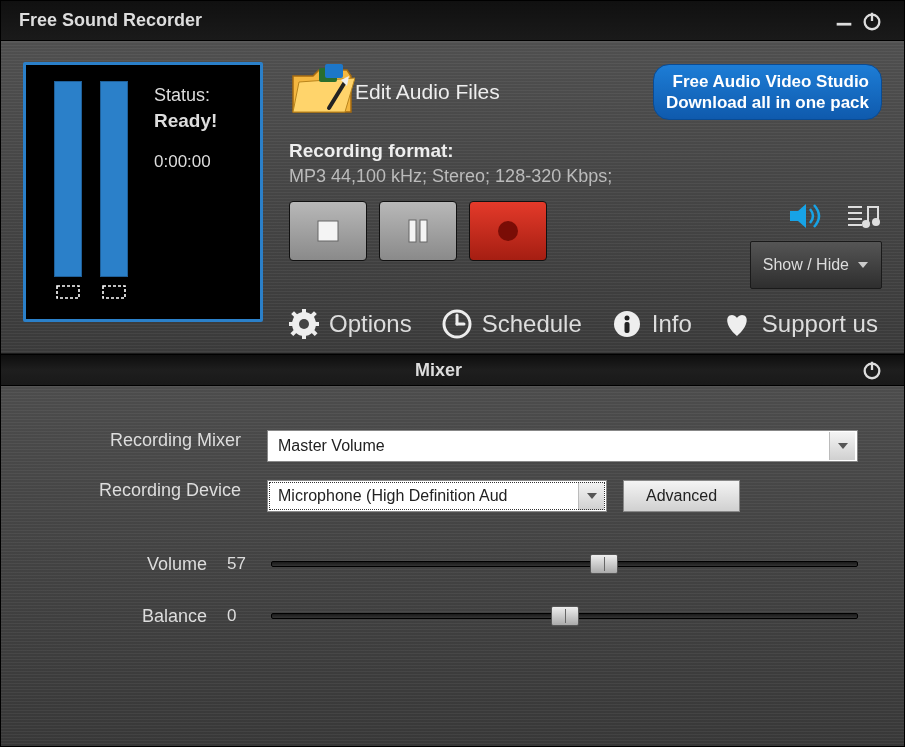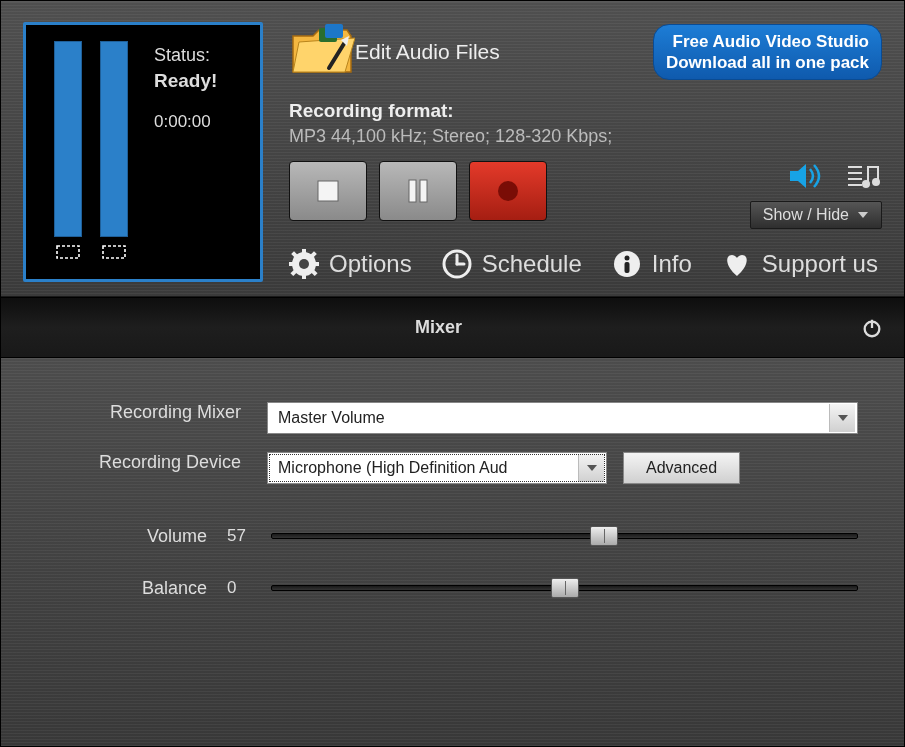--- a/index.html
+++ b/index.html
@@ -73,28 +73,28 @@
     background: linear-gradient(to bottom, #b8b8b8, #8a8a8a);
   }
   .tbtn.record { background: linear-gradient(to bottom, #e43a2a, #a51e12); }
   .tbtn svg { width: 34px; height: 34px; }
   .transport-right { flex:1; display:flex; flex-direction:column; align-items:flex-end; gap:6px; }
   .audio-icons { display:flex; gap:22px; }
   .audio-icons svg { width: 36px; height: 30px; }
   .showhide {
     background: linear-gradient(to bottom,#555,#2e2e2e);
     border:1px solid #1a1a1a; color:#ddd; font-size:16px;
-    padding: 4px 12px; border-radius:2px; display:flex; align-items:center; gap:8px;
+    padding: 14px 12px; border-radius:2px; display:flex; align-items:center; gap:8px;
     cursor:pointer;
   }
   .link-row { display:flex; gap:30px; margin-top: 20px; color:#ddd; font-size: 24px; }
   .link { display:flex; align-items:center; gap:10px; cursor:pointer; }
   .link svg { width: 30px; height: 30px; }
   .mixer-header {
-    height: 61px;
+    height: 32px;
     background: linear-gradient(to bottom, #0e0e0e, #1e1e1e 50%, #191919);
     border-top: 1px solid #000; border-bottom: 1px solid #000;
     display:flex; align-items:center; padding: 0 18px;
     color:#ddd; font-size: 18px; font-weight: bold;
   }
   .mixer-header .title { flex:1; text-align:center; }
   .lower {
     flex:1;
     background:
       repeating-linear-gradient(to bottom, rgba(255,255,255,0.05) 0 1px, transparent 1px 3px),
@@ -138,20 +138,35 @@
     background: linear-gradient(to bottom,#eee,#aaa);
     border:1px solid #555; border-radius:2px;
   }
   .thumb::after{content:"";position:absolute;left:50%;top:2px;bottom:2px;width:1px;background:#666;}
 </style>
 </head>
 <body>
 
 <div class="window">
 
+  <div class="titlebar">
+    <span>Free Sound Recorder</span>
+    <span class="spacer"></span>
+    <div class="tb-btn">
+      <svg viewBox="0 0 24 24">
+          <rect x="4" y="14" width="16" height="3" fill="#ddd"></rect>
+        </svg>
+    </div>
+    <div class="tb-btn">
+      <svg viewBox="0 0 24 24" fill="none" stroke="#ddd" stroke-width="2.5">
+          <circle cx="12" cy="13" r="8"></circle>
+          <line x1="12" y1="3" x2="12" y2="12"></line>
+        </svg>
+    </div>
+  </div>
 
   <div class="upper">
     <div class="upper-row">
       <div class="meter-box">
         <div class="meters">
           <div class="bar-col">
             <div class="bar"></div>
             <div class="bar-mark">
               <svg viewBox="0 0 24 14">
                   <g stroke="#fff" stroke-width="1.6" stroke-dasharray="3 2">

